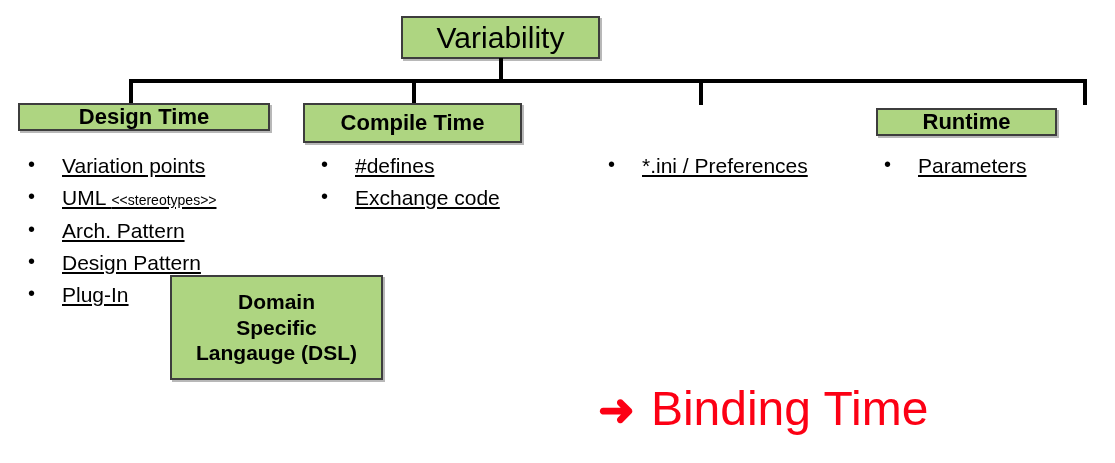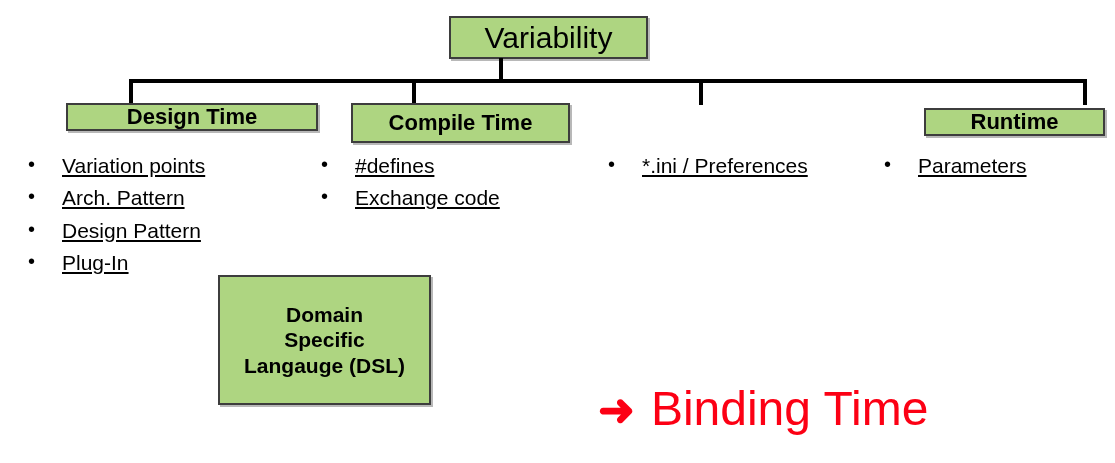--- a/index.html
+++ b/index.html
@@ -21,21 +21,20 @@
     position: absolute;
     background: #aed581;
     border: 2px solid #3d3d3d;
     box-sizing: border-box;
     display: flex;
     align-items: center;
     justify-content: center;
     text-align: center;
     color: #000000;
     box-shadow: 2px 2px 0 rgba(0,0,0,0.28);
-    margin-left: 48px;
   }
   .gbox.title {
     font-size: 30px;
     font-weight: 400;
   }
   .gbox.cat {
     font-size: 22px;
     font-weight: bold;
   }
   .gbox.sub {
@@ -124,20 +123,23 @@
 
   <div class="gbox cat" style="left:876px; top:108px; width:181px; height:28px;">
     <span>Runtime</span>
   </div>
 
   <ul class="bullets" style="left:20px; top:152px; width:280px;">
     <li>
       <span>Variation points</span><span class="small-note"></span>
     </li>
     <li>
+      <span>UML </span><span class="small-note">&lt;&lt;stereotypes&gt;&gt;</span>
+    </li>
+    <li>
       <span>Arch. Pattern</span><span class="small-note"></span>
     </li>
     <li>
       <span>Design Pattern</span><span class="small-note"></span>
     </li>
     <li>
       <span>Plug-In</span><span class="small-note"></span>
     </li>
   </ul>
 
@@ -155,21 +157,21 @@
       <span>*.ini / Preferences</span>
     </li>
   </ul>
 
   <ul class="bullets" style="left:876px; top:152px; width:230px;">
     <li>
       <span>Parameters</span>
     </li>
   </ul>
 
-  <div class="gbox sub" style="left:170px; top:275px; width:213px; height:130px;">
+  <div class="gbox sub" style="left:170px; top:275px; width:213px; height:105px;">
     <span>Domain</span>
     <span>Specific</span>
     <span>Langauge (DSL)</span>
   </div>
 
 
   <div id="binding-time" style="left:598px; top:381px;">
     <span class="arrow-glyph">➜</span>
     <span>Binding Time</span>
   </div>

